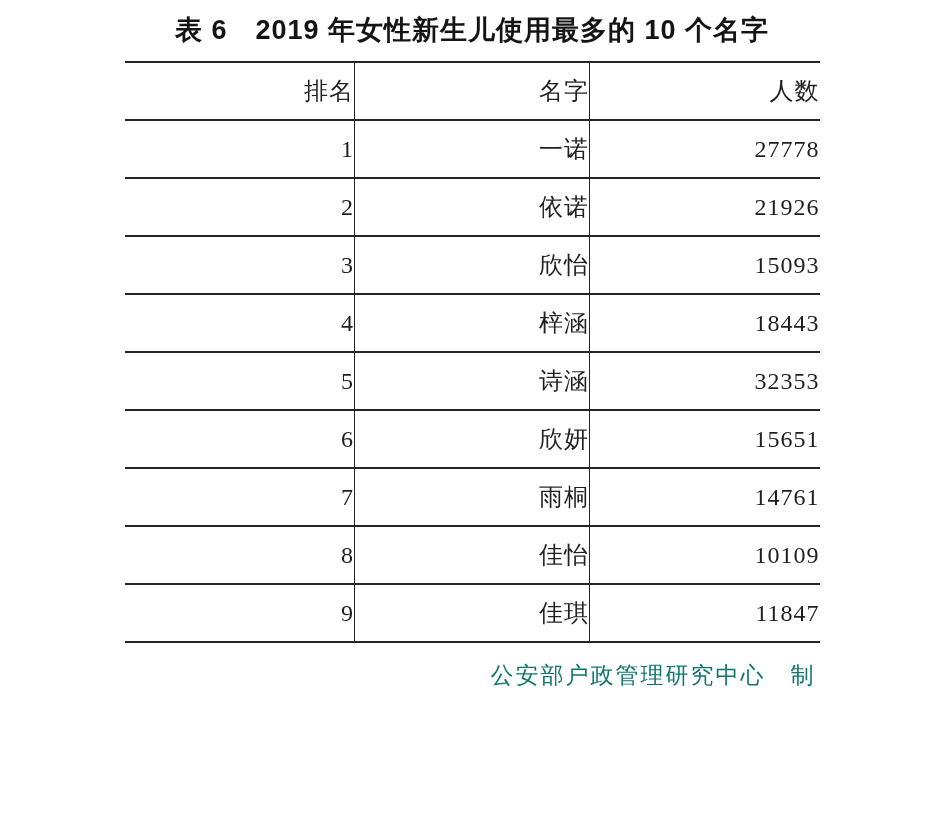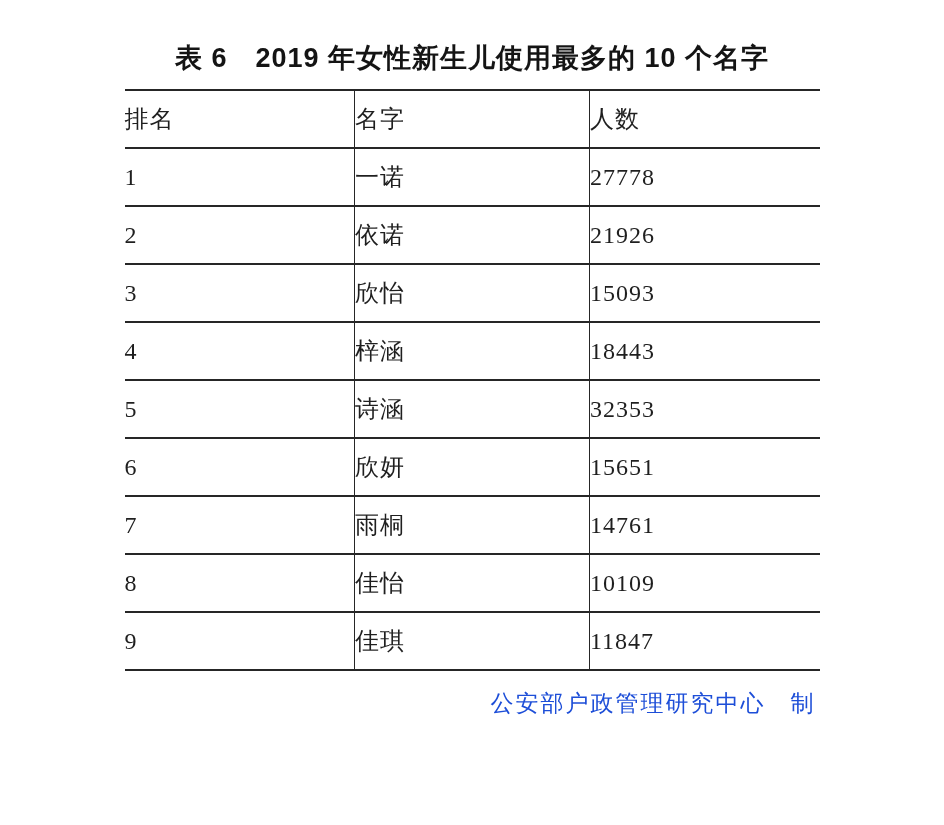--- a/index.html
+++ b/index.html
@@ -21,63 +21,62 @@
   .doc-title {
     padding-top: 9px;
     height: 42px;
     line-height: 42px;
     text-align: center;
     font-family: "Liberation Sans", sans-serif;
     font-weight: bold;
     font-size: 27px;
     letter-spacing: 1px;
     color: #141414;
-    margin-top: 28px;
   }
   table.name-table {
     width: 695px;
     margin: 10px auto 0 auto;
     border-collapse: collapse;
     table-layout: fixed;
   }
   table.name-table col.col-rank  { width: 230px; }
   table.name-table col.col-name  { width: 235px; }
   table.name-table col.col-count { width: 230px; }
   table.name-table tr {
     border-top: 2px solid #262626;
   }
   table.name-table tr:last-child {
     border-bottom: 2px solid #262626;
   }
   table.name-table th,
   table.name-table td {
     height: 56px;
     padding: 0;
-    text-align: left;
+    text-align: right;
     vertical-align: middle;
     font-size: 24px;
     font-weight: normal;
     color: #1f1f1f;
     letter-spacing: 1px;
   }
   table.name-table th:nth-child(2),
   table.name-table td:nth-child(2) {
     border-left: 1.5px solid #262626;
     border-right: 1.5px solid #262626;
   }
   .source-note {
     width: 695px;
     margin: 17px auto 0 auto;
     text-align: right;
     padding-right: 4px;
     box-sizing: border-box;
     font-family: Liberation Sans, sans-serif;
     font-size: 23px;
     letter-spacing: 2px;
-    color: #1d4ed8;
+    color: #0f766e;
   }
 </style>
 </head>
 <body>
 
 <div class="page">
 
   <div class="doc-title">表 6　2019 年女性新生儿使用最多的 10 个名字</div>
 
   <table class="name-table">

